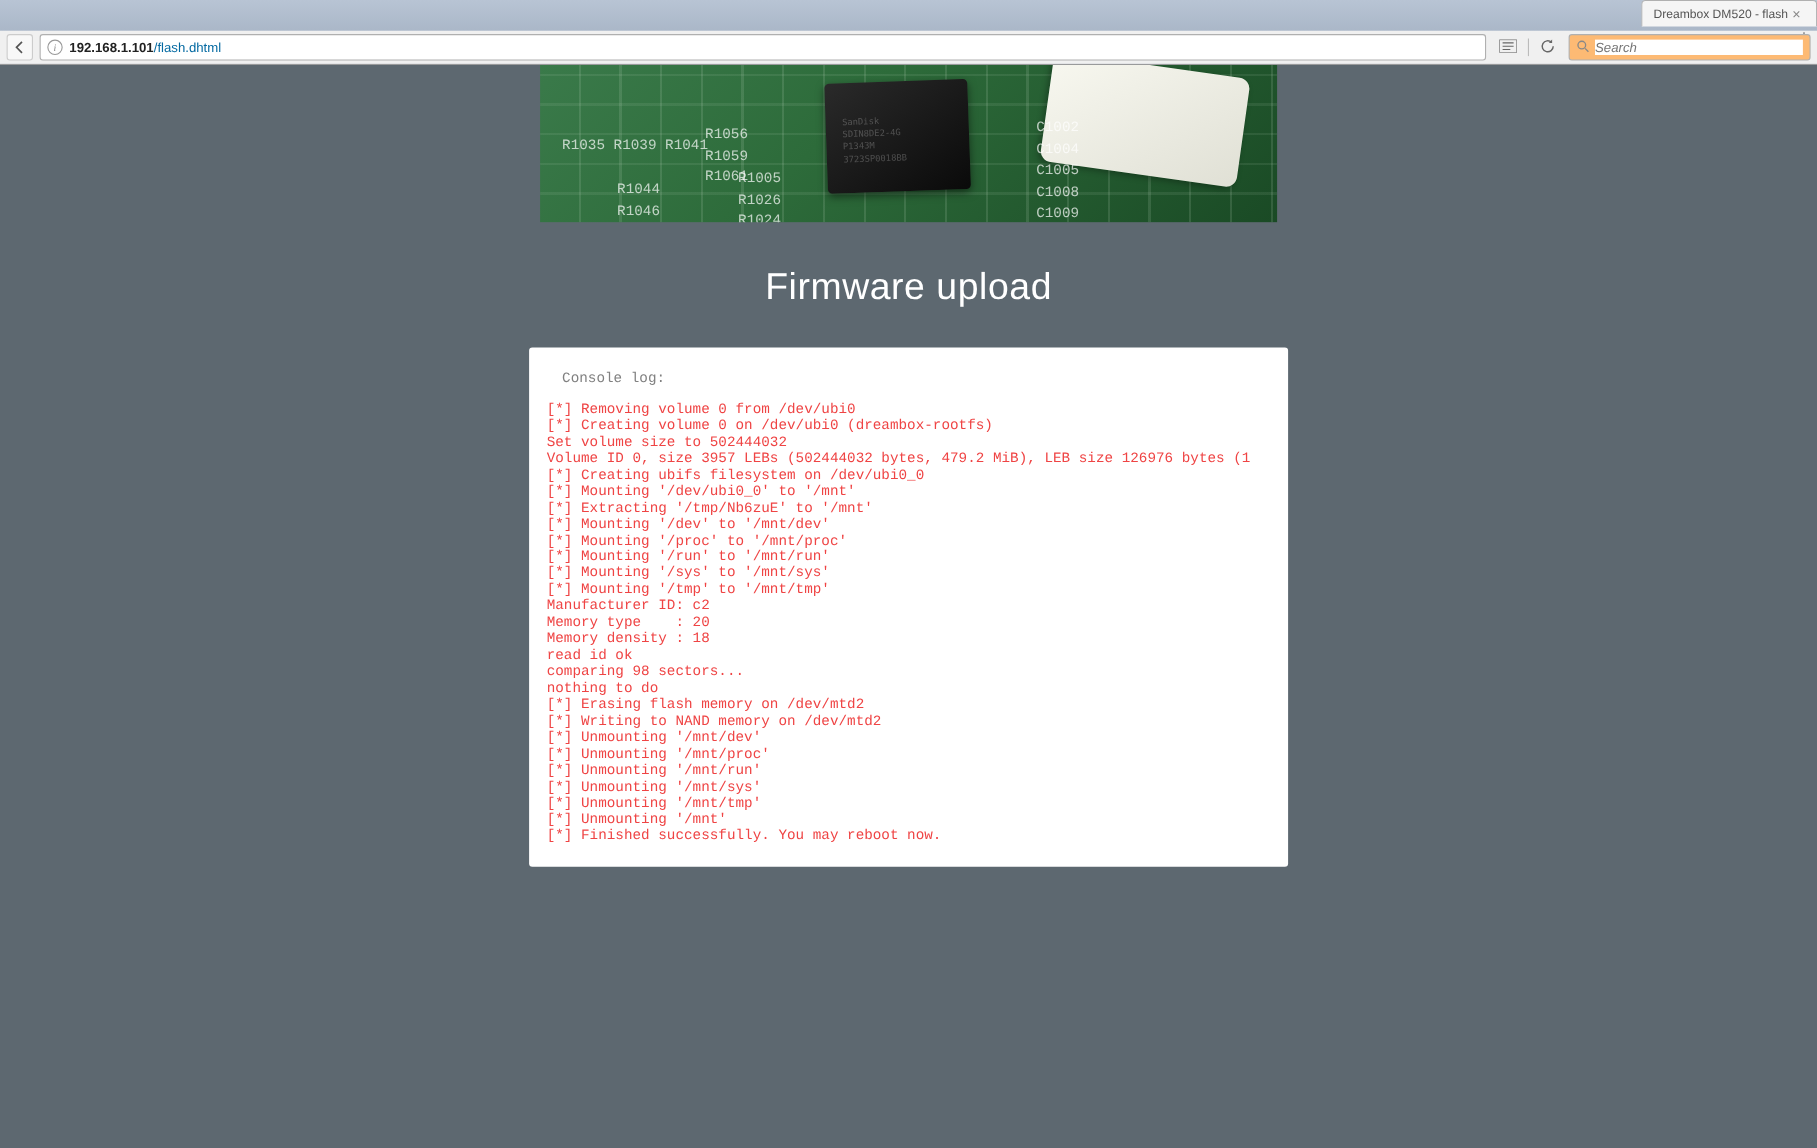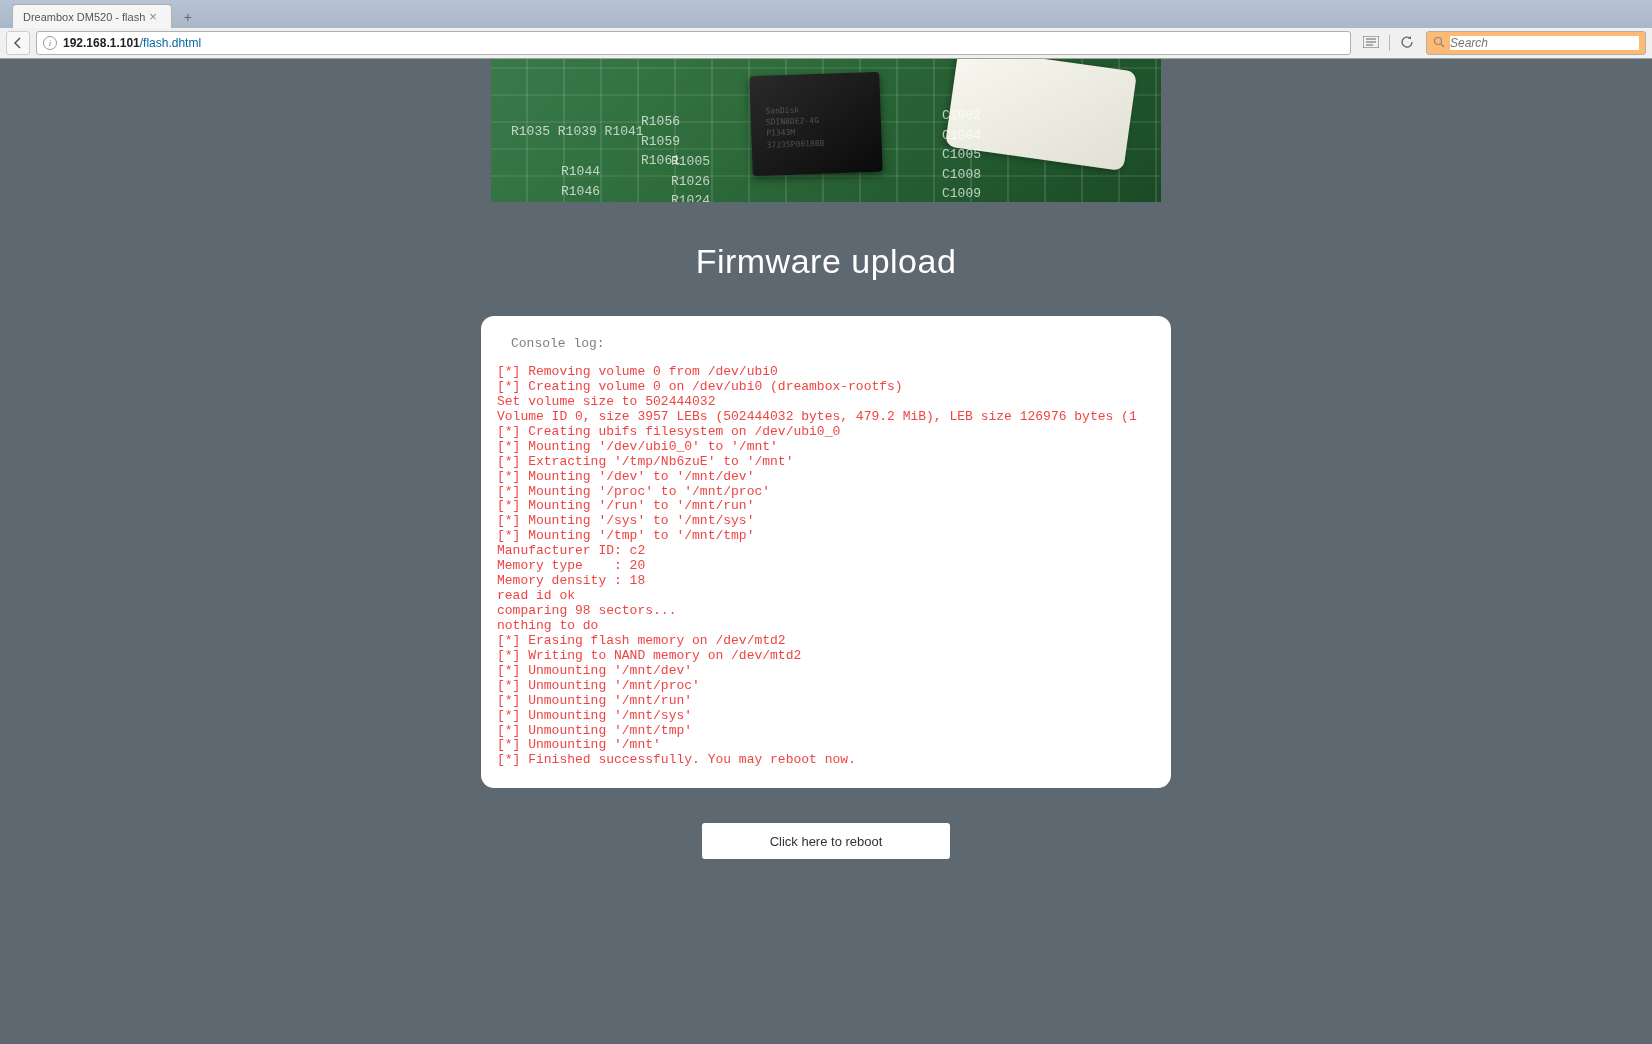--- a/index.html
+++ b/index.html
@@ -20,20 +20,21 @@
       background: linear-gradient(to bottom, #d7dde5, #c5cbd5);
       border-bottom: 1px solid #a0a0a0;
     }
     
     .tab-bar {
       display: flex;
       align-items: flex-end;
       height: 28px;
       padding-left: 12px;
       background: linear-gradient(to bottom, #b8c4d4, #aab7c8);
+      flex-direction: column;
     }
     
     .tab {
       display: flex;
       align-items: center;
       background: #f5f5f5;
       border-top-left-radius: 4px;
       border-top-right-radius: 4px;
       padding: 4px 10px;
       font-size: 11px;
@@ -238,21 +239,21 @@
       color: #fff;
       font-size: 34px;
       font-weight: 300;
       margin: 40px 0 35px 0;
       letter-spacing: 0.5px;
     }
     
     .console-box {
       width: 690px;
       background: #fff;
-      border-radius: 13px;
+      border-radius: 3px;
       padding: 20px 16px 20px 16px;
       margin-bottom: 35px;
     }
     
     .console-label {
       font-family: "Courier New", monospace;
       font-size: 13px;
       color: #808080;
       padding-left: 14px;
       margin-bottom: 14px;
@@ -388,14 +389,13 @@
 [*] Writing to NAND memory on /dev/mtd2
 [*] Unmounting '/mnt/dev'
 [*] Unmounting '/mnt/proc'
 [*] Unmounting '/mnt/run'
 [*] Unmounting '/mnt/sys'
 [*] Unmounting '/mnt/tmp'
 [*] Unmounting '/mnt'
 [*] Finished successfully. You may reboot now.</div>
   </div>
 
-  <button class="reboot-btn">Click here to reboot</button>
 </div>
 
 </body></html>

